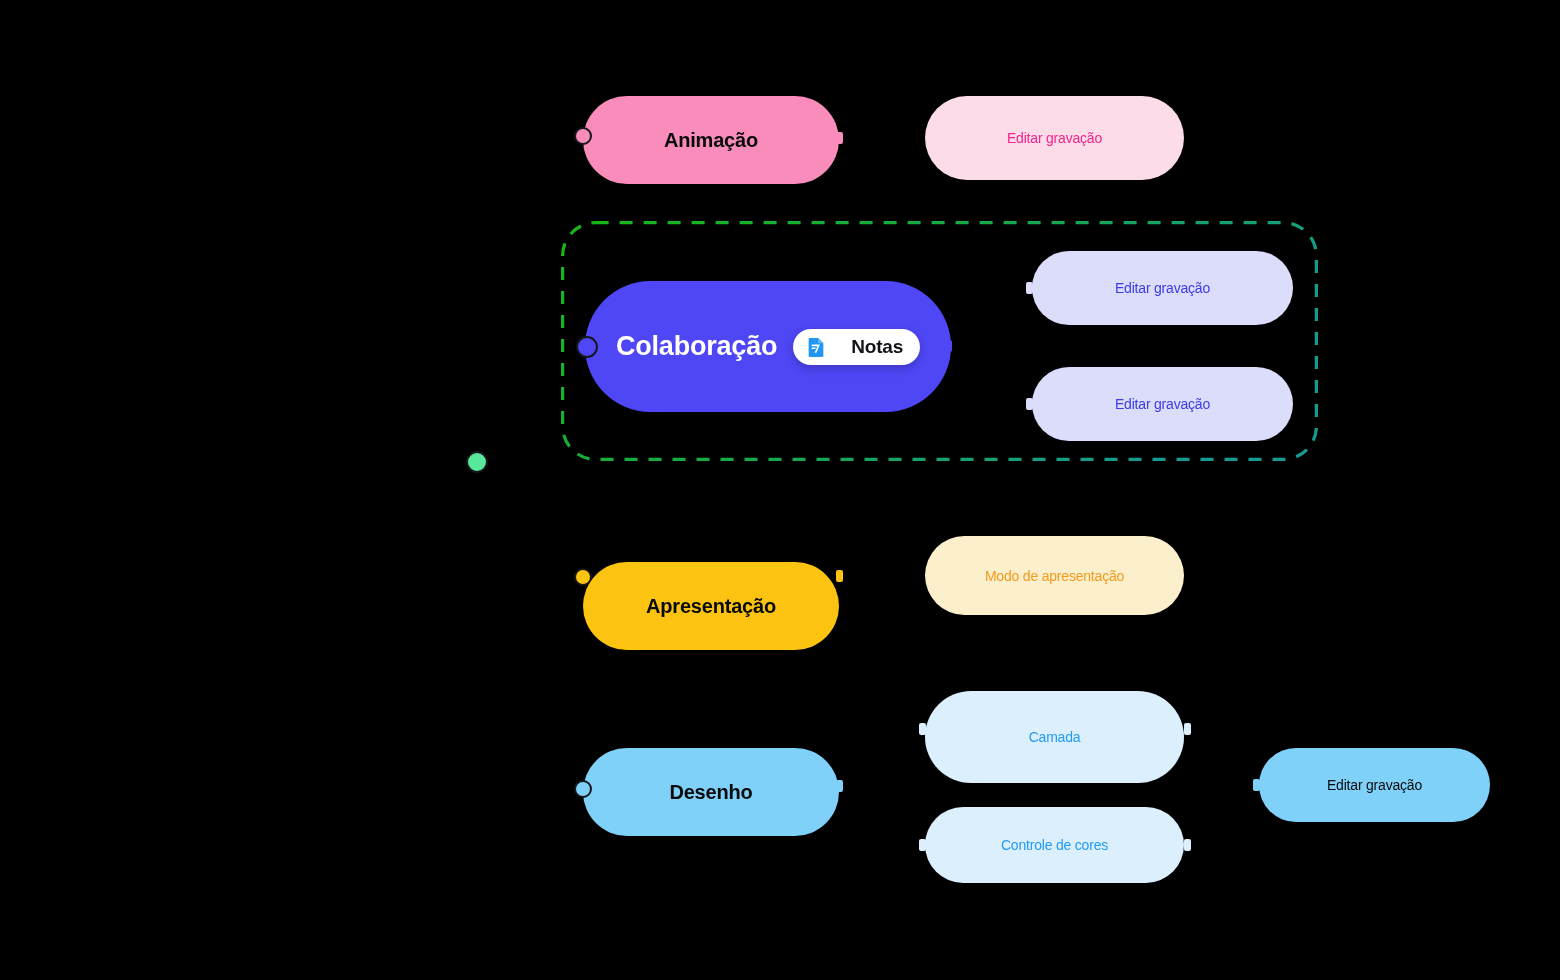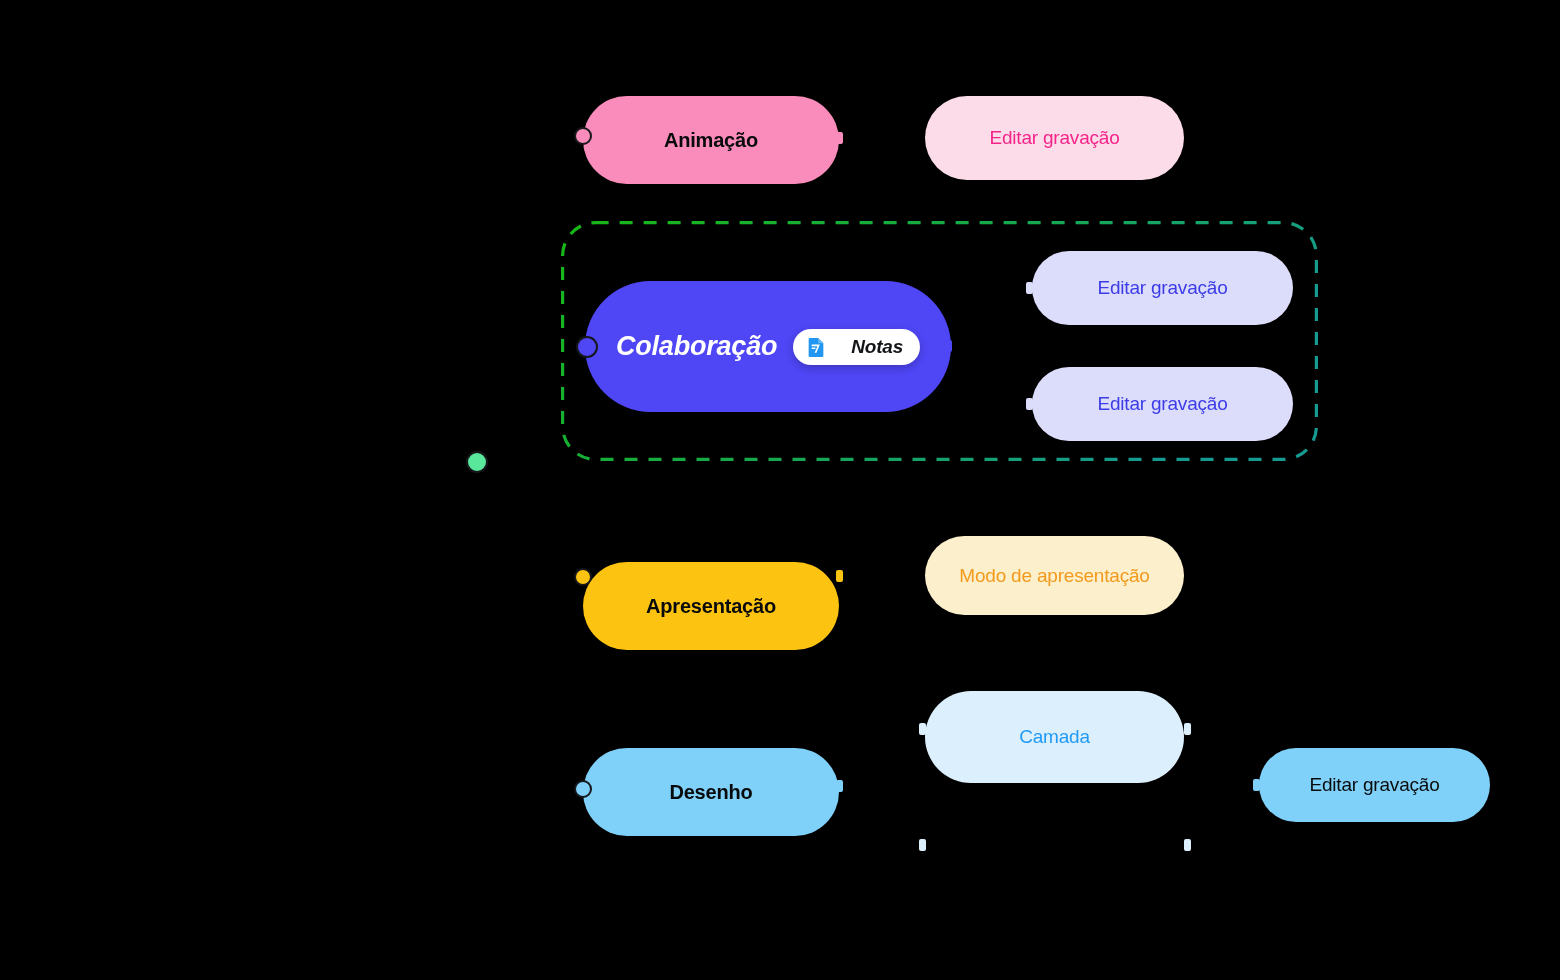--- a/index.html
+++ b/index.html
@@ -61,21 +61,20 @@
     left: 585px;
     top: 281px;
     width: 366px;
     height: 131px;
     background: #4F46F5;
     font-size: 27px;
     font-weight: bold;
     color: #ffffff;
     gap: 16px;
     padding: 0 10px;
-    font-style: italic;
   }
 
   
   .badge-notas {
     display: inline-flex;
     align-items: center;
     gap: 24px;
     background: #ffffff;
     border-radius: 999px;
     padding: 7px 17px 7px 12px;
@@ -84,21 +83,21 @@
   .badge-notas .badge-text {
     font-size: 19px;
     font-weight: bold;
     color: #131417;
     letter-spacing: -0.2px;
   }
   .notas-icon { width: 22px; height: 22px; display: block; }
 
   
   .node-l2 {
-    font-size: 19px;
+    font-size: 14px;
     font-weight: normal;
   }
   .node-editar-pink {
     left: 925px; top: 96px; width: 259px; height: 84px;
     background: #FCDCE9; color: #F4248A;
   }
   .node-editar-lav-1 {
     left: 1032px; top: 251px; width: 261px; height: 74px;
     background: #DCDCFB; color: #3C3CE8;
   }
@@ -244,20 +243,23 @@
   </div>
   <div class="dot dot-sm dot-desen-in"></div>
   <div class="nub nub-desen-out"></div>
 
   <div class="node node-l2 node-camada">
     <span class="node-label">Camada</span>
   </div>
   <div class="nub nub-camada-in"></div>
   <div class="nub nub-camada-out"></div>
 
+  <div class="node node-l2 node-controle">
+    <span class="node-label">Controle de cores</span>
+  </div>
   <div class="nub nub-contr-in"></div>
   <div class="nub nub-contr-out"></div>
 
   <div class="node node-l2 node-editar-blue">
     <span class="node-label">Editar gravação</span>
   </div>
   <div class="nub nub-ebl-in"></div>
 
 </div>
 

